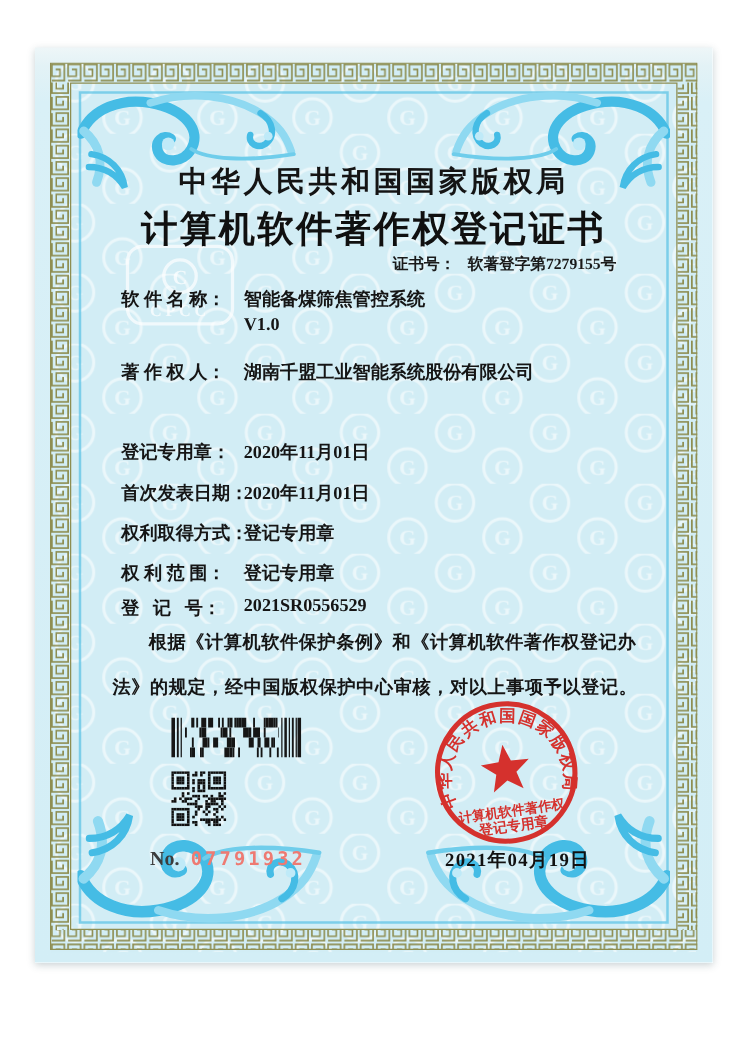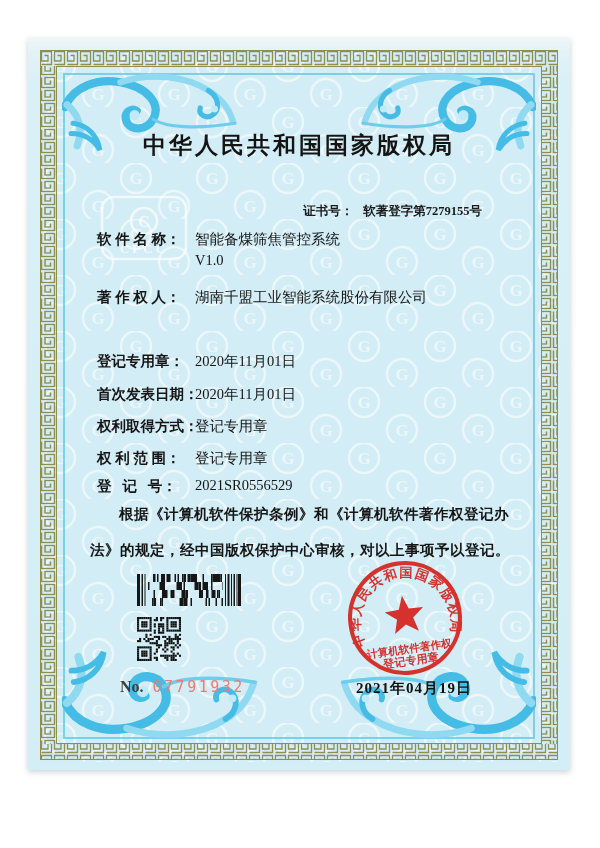--- a/index.html
+++ b/index.html
@@ -15,34 +15,34 @@
   .flo{position:absolute;width:176px;height:82px;}
   .flo.tl{left:34px;top:32px;}
   .flo.tr{right:34px;top:32px;transform:scaleX(-1);}
   .flo.bl{left:34px;bottom:28px;transform:scaleY(-1);width:196px;height:92px;}
   .flo.br{right:34px;bottom:28px;transform:scale(-1,-1);width:196px;height:92px;}
   .abs{position:absolute;white-space:nowrap;}
   #title1{left:0;right:0;top:92px;text-align:center;font-size:23px;font-weight:700;
           letter-spacing:3px;color:#141414;}
   #title2{left:0;right:0;top:126px;text-align:center;font-size:29px;font-weight:900;
           letter-spacing:2px;color:#101010;}
-  #certno{top:165px;right:88px;font-size:12.5px;font-weight:700;color:#1a1a1a;display:flex;gap:10px;}
+  #certno{top:165px;right:77px;font-size:12.5px;font-weight:700;color:#1a1a1a;display:flex;gap:10px;}
   .cpcc-wm{left:70px;top:156px;opacity:.8;}
   .row{position:absolute;left:0;top:0;width:100%;height:0;}
   .row .lab{position:absolute;left:69px;font-size:14.5px;font-weight:700;color:#151515;white-space:pre;}
-  .row .val{position:absolute;left:167px;font-size:14.5px;font-weight:400;color:#151515;white-space:pre;}
+  .row .val{position:absolute;left:167px;font-size:14.5px;font-weight:700;color:#151515;white-space:pre;}
   #r-name{top:192px}#r-ver{top:214px}#r-author{top:250px}#r-dev{top:314px}
   #r-pub{top:347px}#r-way{top:379px}#r-scope{top:411px}#r-reg{top:439px}
   #paragraph{position:absolute;left:62px;top:458px;width:436px;font-size:14.5px;font-weight:700;
              color:#151515;line-height:36px;text-indent:2em;letter-spacing:.5px;white-space:normal;}
   #barcode-svg{position:absolute;left:109px;top:536px;width:104px;height:32px;}
   #qr-svg{position:absolute;left:109px;top:579px;width:44px;height:44px;}
   #serial{left:92px;top:640px;font-size:16px;}
   #serial .no{color:#3c3c3c;font-weight:600;margin-right:9px;}
-  #serial .num{color:#ee7a72;font-weight:400;letter-spacing:2.5px;
+  #serial .num{color:#ee7a72;font-weight:700;letter-spacing:2.5px;
                font-family:"DejaVu Sans Mono","Liberation Mono",monospace;font-size:15px;}
   #stamp{position:absolute;left:317px;top:520px;width:120px;height:120px;transform:rotate(-8deg);}
   #stamp-date{left:328px;top:641px;font-size:15px;font-weight:700;color:#111;letter-spacing:1px;}
   .hidden-defs{position:absolute;width:0;height:0;overflow:hidden;}
 </style>
 </head>
 <body>
 
 <svg class="hidden-defs" aria-hidden="true">
   <defs>
@@ -117,20 +117,21 @@
   <svg class="abs cpcc-wm" width="92" height="70">
     <g stroke="rgba(255,255,255,0.85)" fill="none" stroke-width="2.6">
       <rect x="4" y="3" width="84" height="62" rx="12"></rect>
       <circle cx="46" cy="27" r="13"></circle>
     </g>
     <text x="46" y="33" text-anchor="middle" font-size="16" font-weight="bold" fill="rgba(255,255,255,0.9)" font-family="serif">C</text>
     <text x="46" y="59" text-anchor="middle" font-size="13" font-weight="bold" letter-spacing="3" fill="rgba(255,255,255,0.9)" font-family="serif">CPCC</text>
   </svg>
 
   <div class="abs" id="title1">中华人民共和国国家版权局</div>
+  <div class="abs" id="title2">计算机软件著作权登记证书</div>
   <div class="abs" id="certno">
     <span>证书号：</span>
     <span>软著登字第7279155号</span>
   </div>
 
   <div class="row" id="r-name">
     <span class="lab">软 件 名 称：</span>
     <span class="val">智能备煤筛焦管控系统</span>
   </div>
   <div class="row" id="r-ver">

